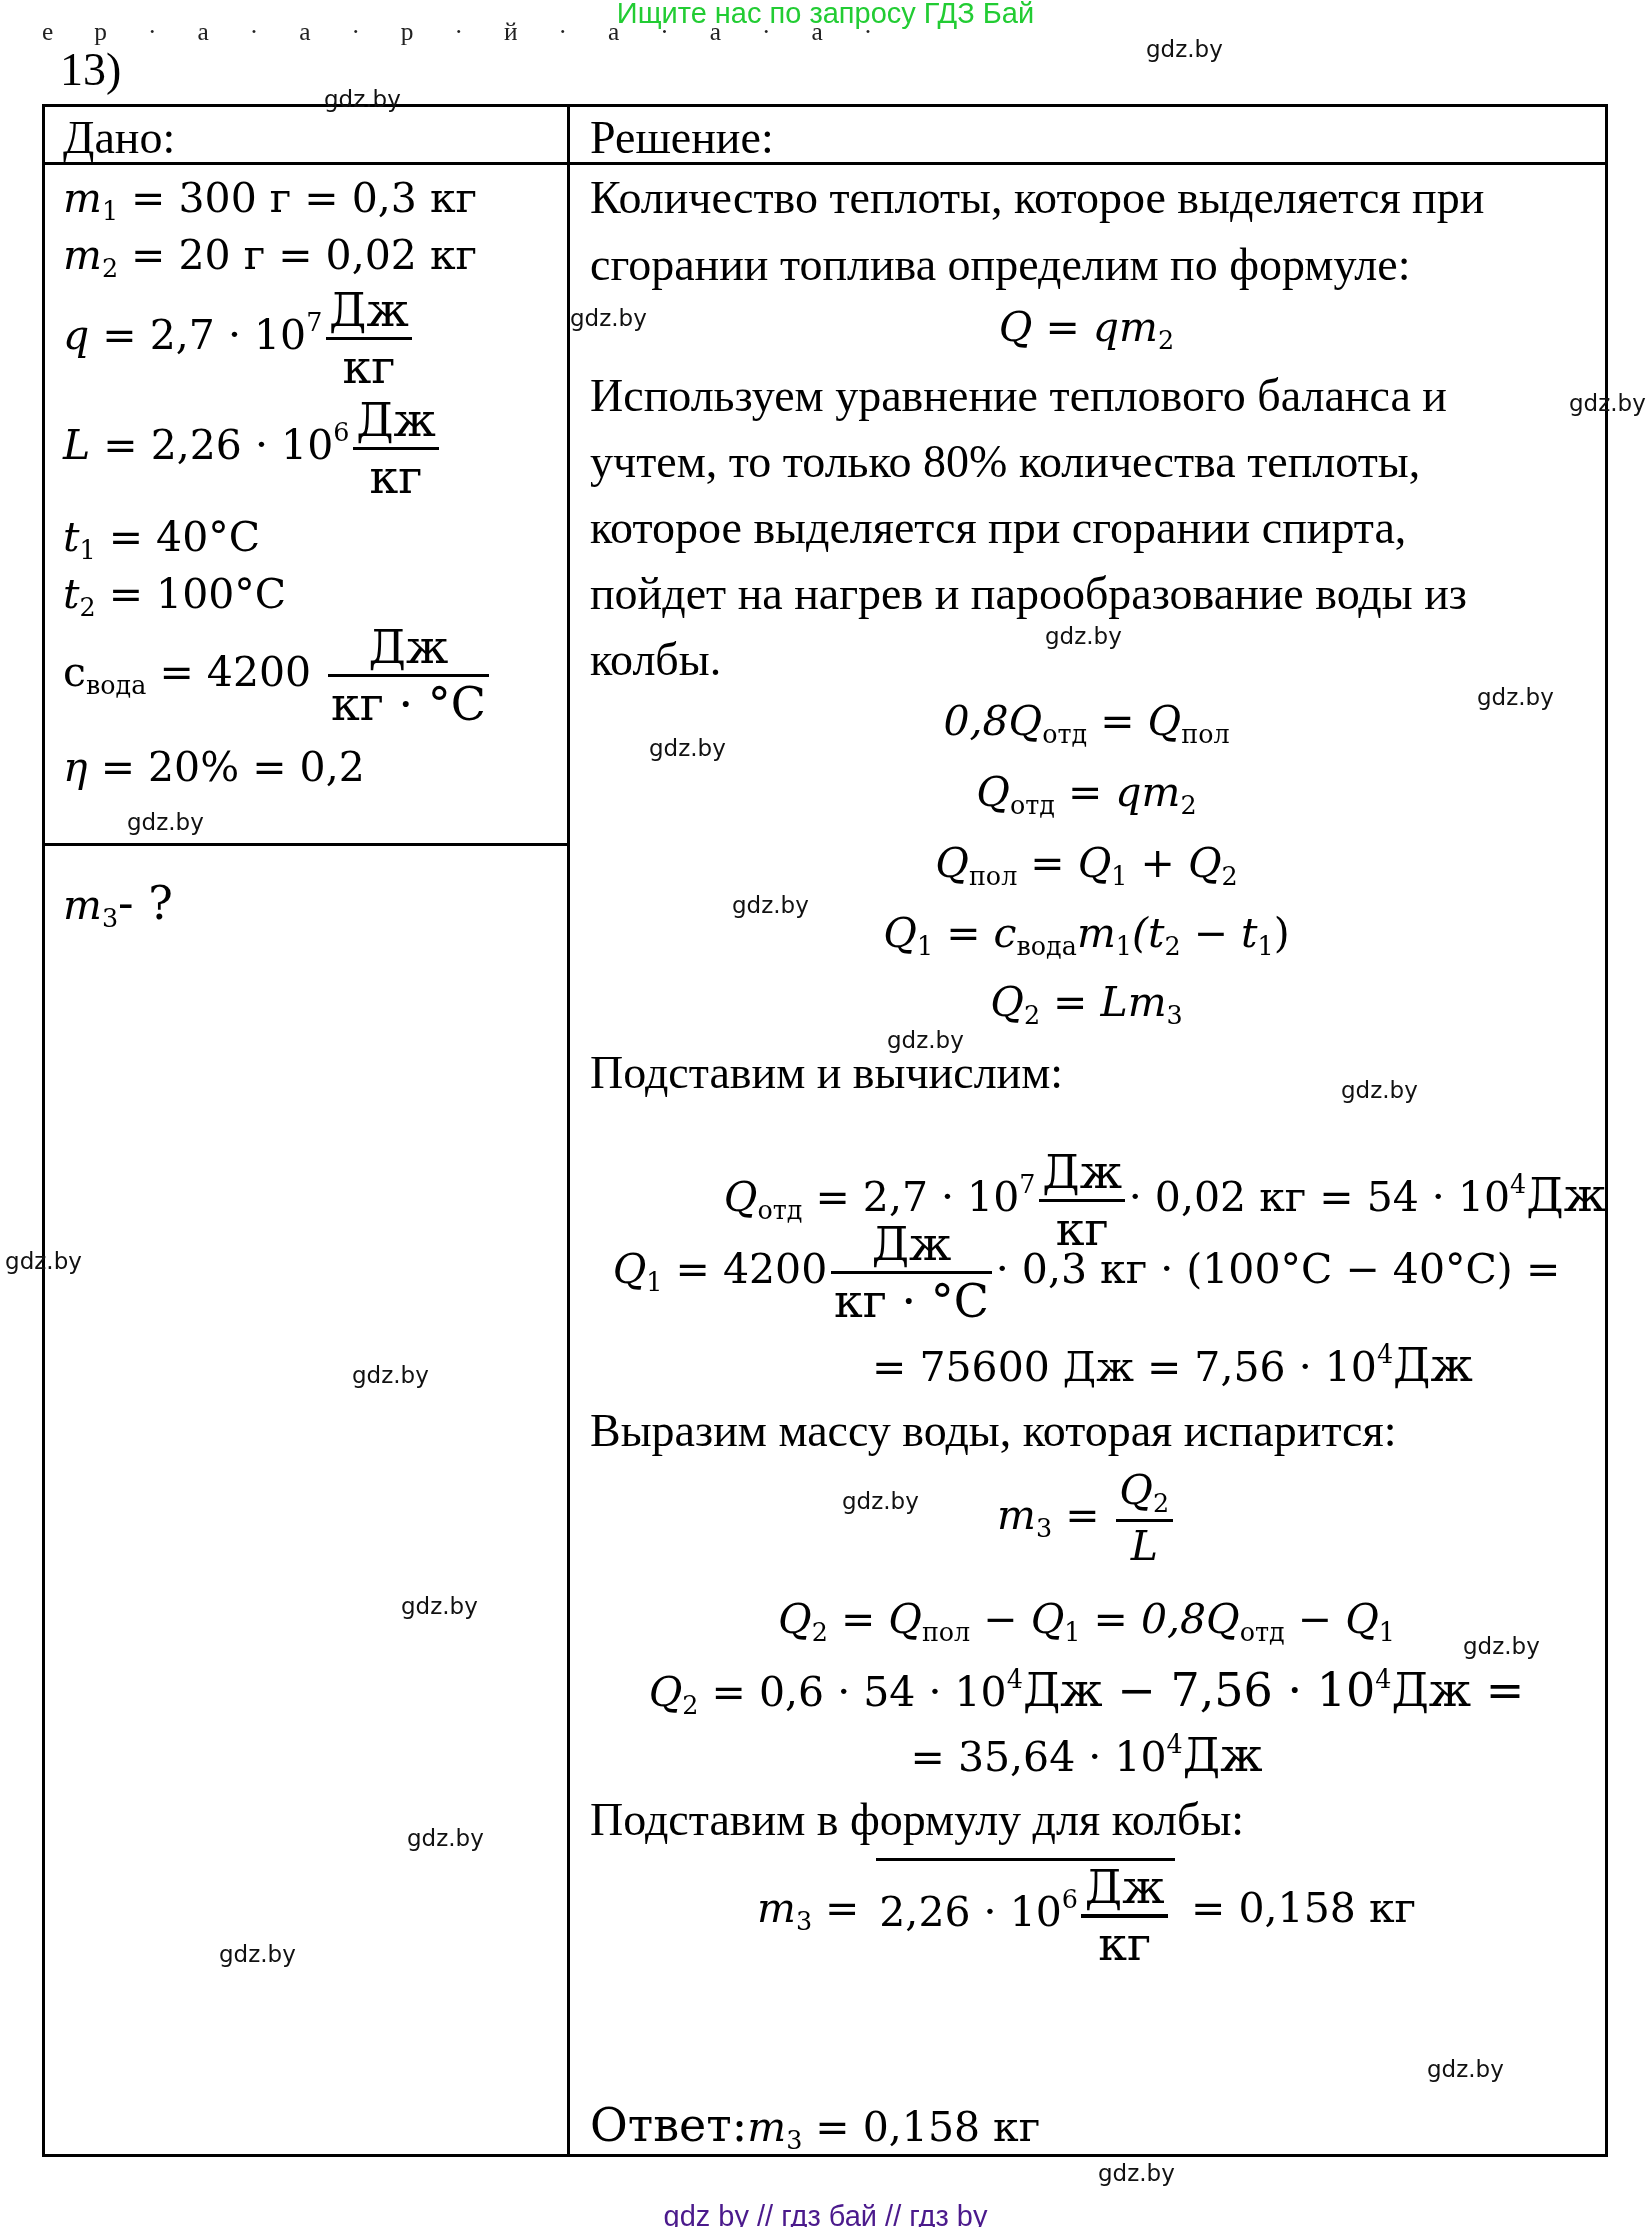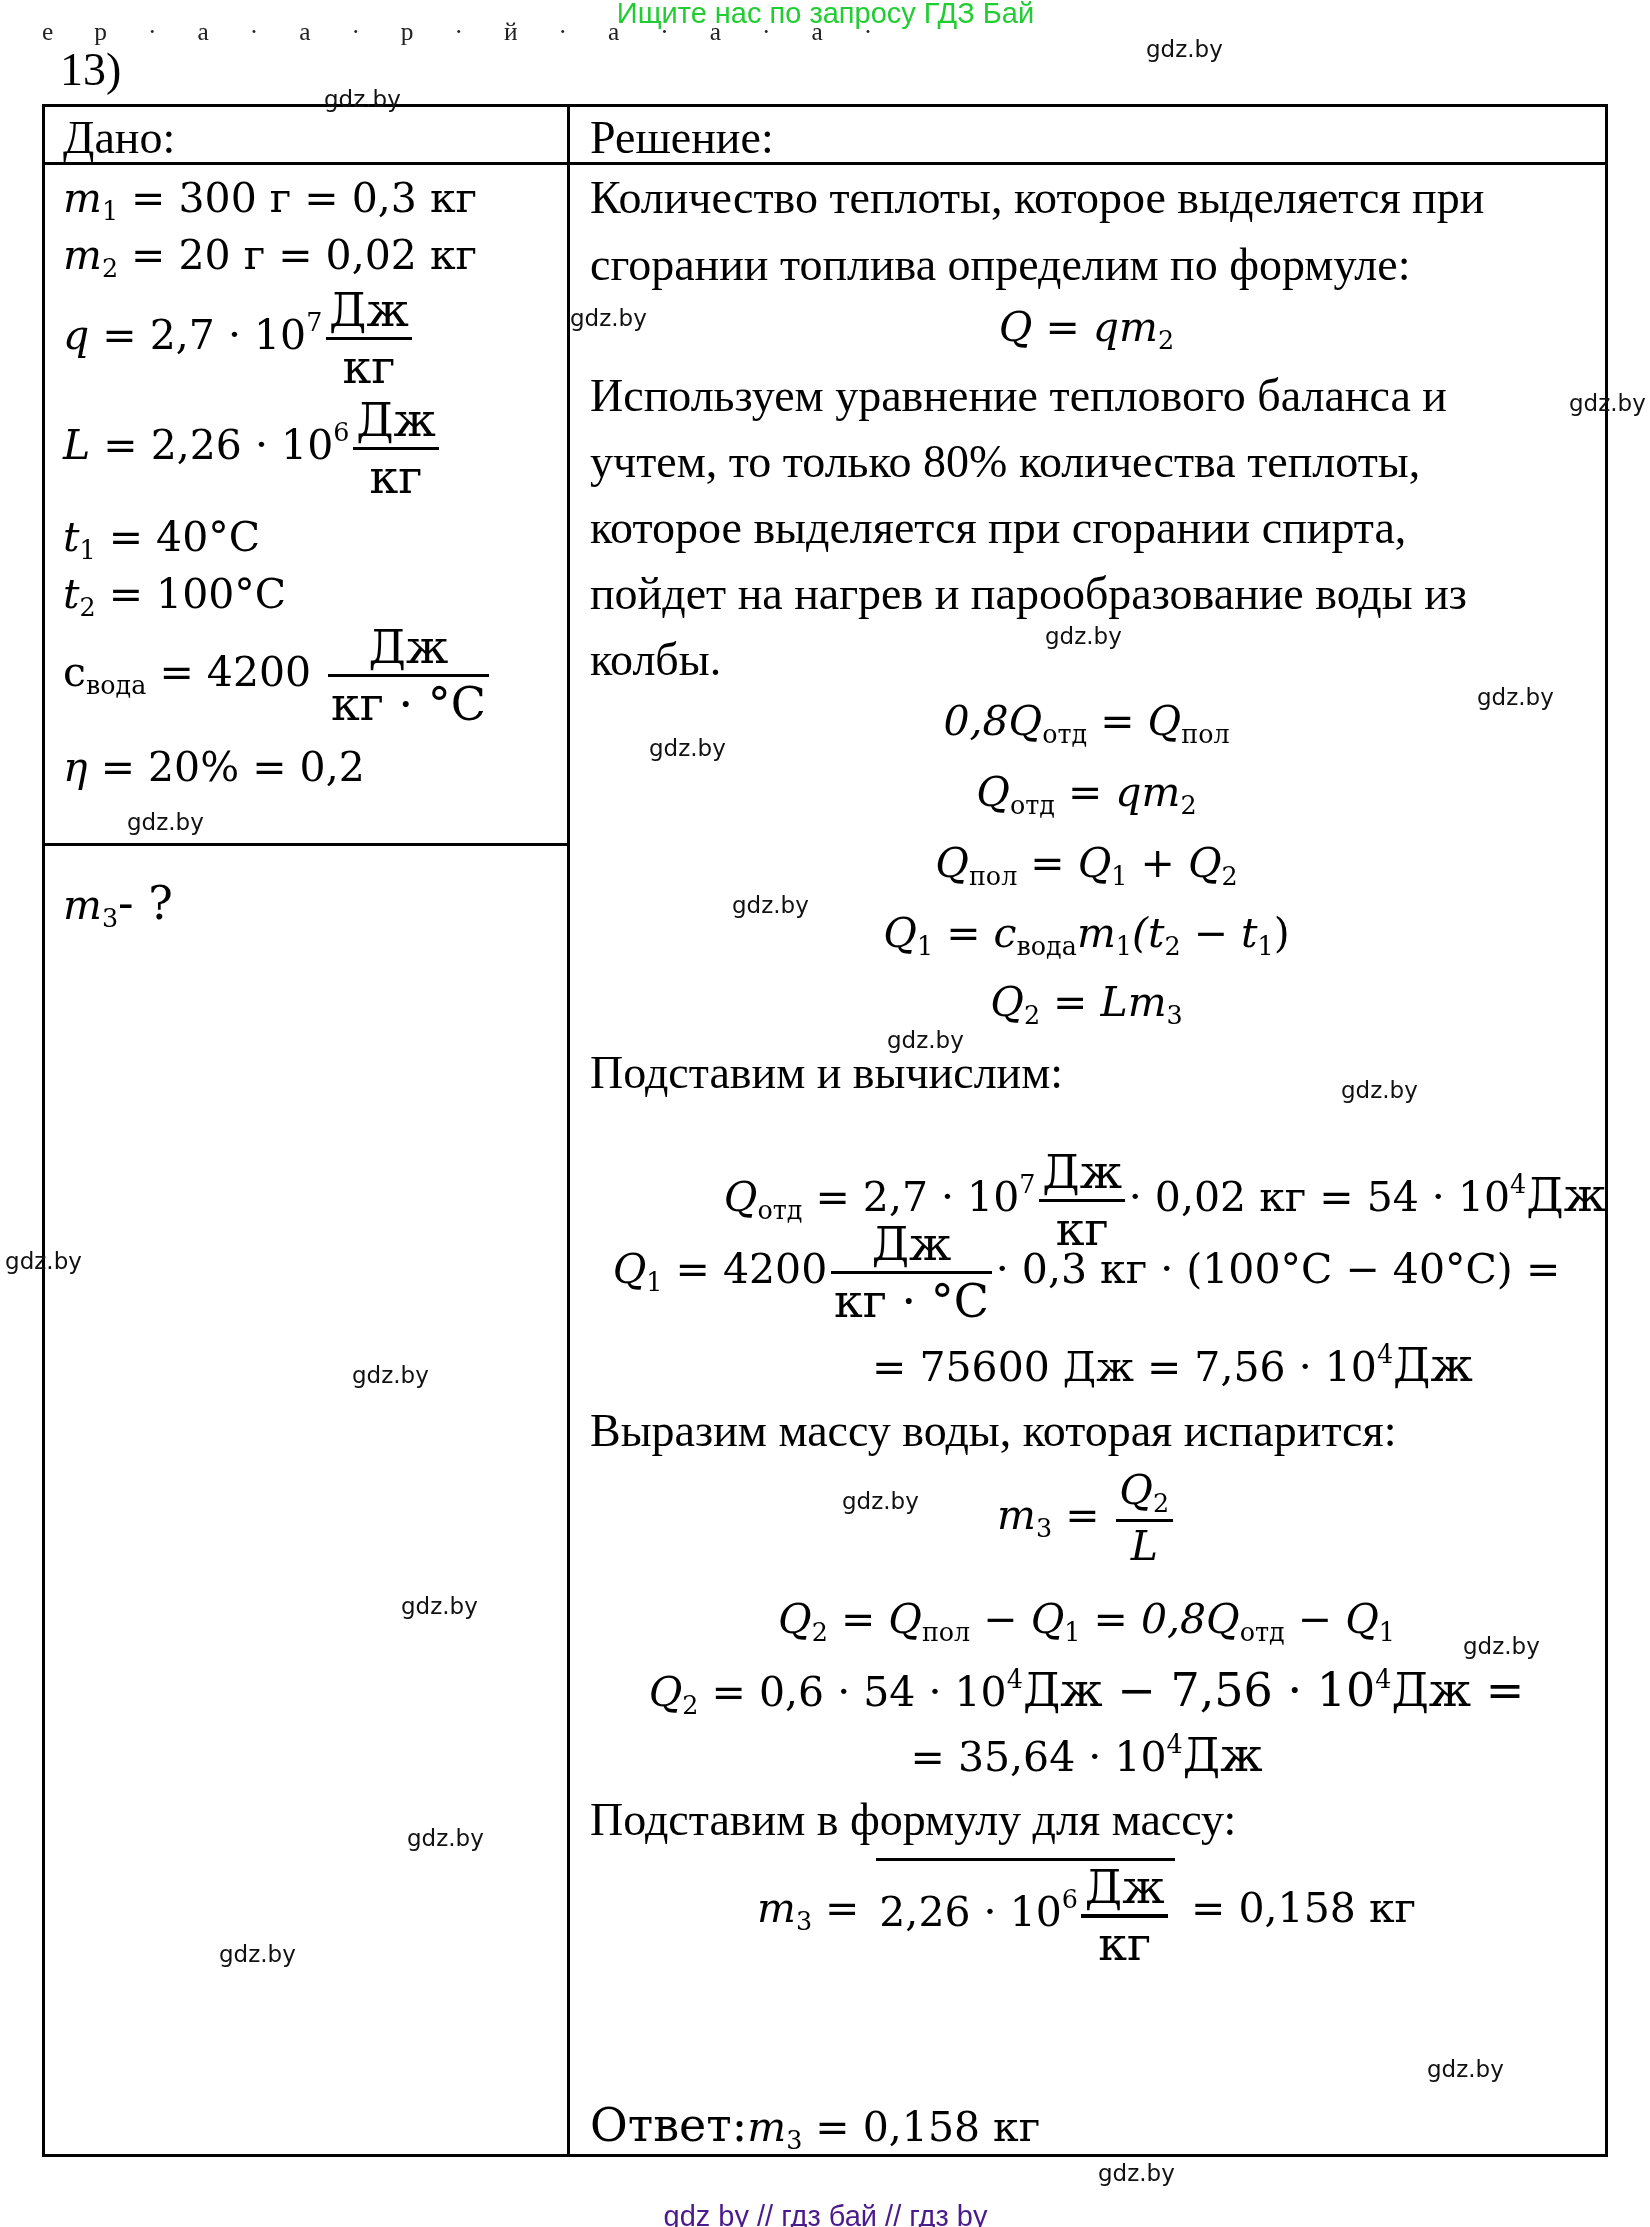--- a/index.html
+++ b/index.html
@@ -141,21 +141,21 @@
 <div class="abs m center" style="top:1599px;">
   <span class="mi">Q</span><sub>2</sub><span class="mi"> = Q</span><sub>пол</sub><span class="mi"> − Q</span><sub>1</sub><span class="mi"> = 0,8Q</span><sub>отд</sub><span class="mi"> − Q</span><sub>1</sub>
 </div>
 <div class="abs m center" style="top:1667px;">
   <span class="mi">Q</span><sub>2</sub><span> = 0,6 · 54 · 10</span><sup>4</sup><span class="t">Дж − 7,56 · 10</span><sup>4</sup><span class="t">Дж =</span>
 </div>
 <div class="abs m center" style="top:1732px;">
   <span>= 35,64 · 10</span><sup>4</sup><span class="t">Дж</span>
 </div>
 
-<div class="abs t" style="left:590px;top:1797px;">Подставим в формулу для массу:</div>
+<div class="abs t" style="left:590px;top:1797px;">Подставим в формулу для колбы:</div>
 <div class="abs m center" style="top:1855px;">
   <span class="mi">m</span><sub>3</sub><span> = </span><span class="frac">
       <span class="bar"></span>
       <span class="d"><span>2,26 · 10</span><sup>6</sup><span class="frac">
           <span class="n t">Дж</span>
           <span class="bar"></span>
           <span class="d t">кг</span>
         </span></span>
     </span><span> = 0,158 кг</span>
 </div>

